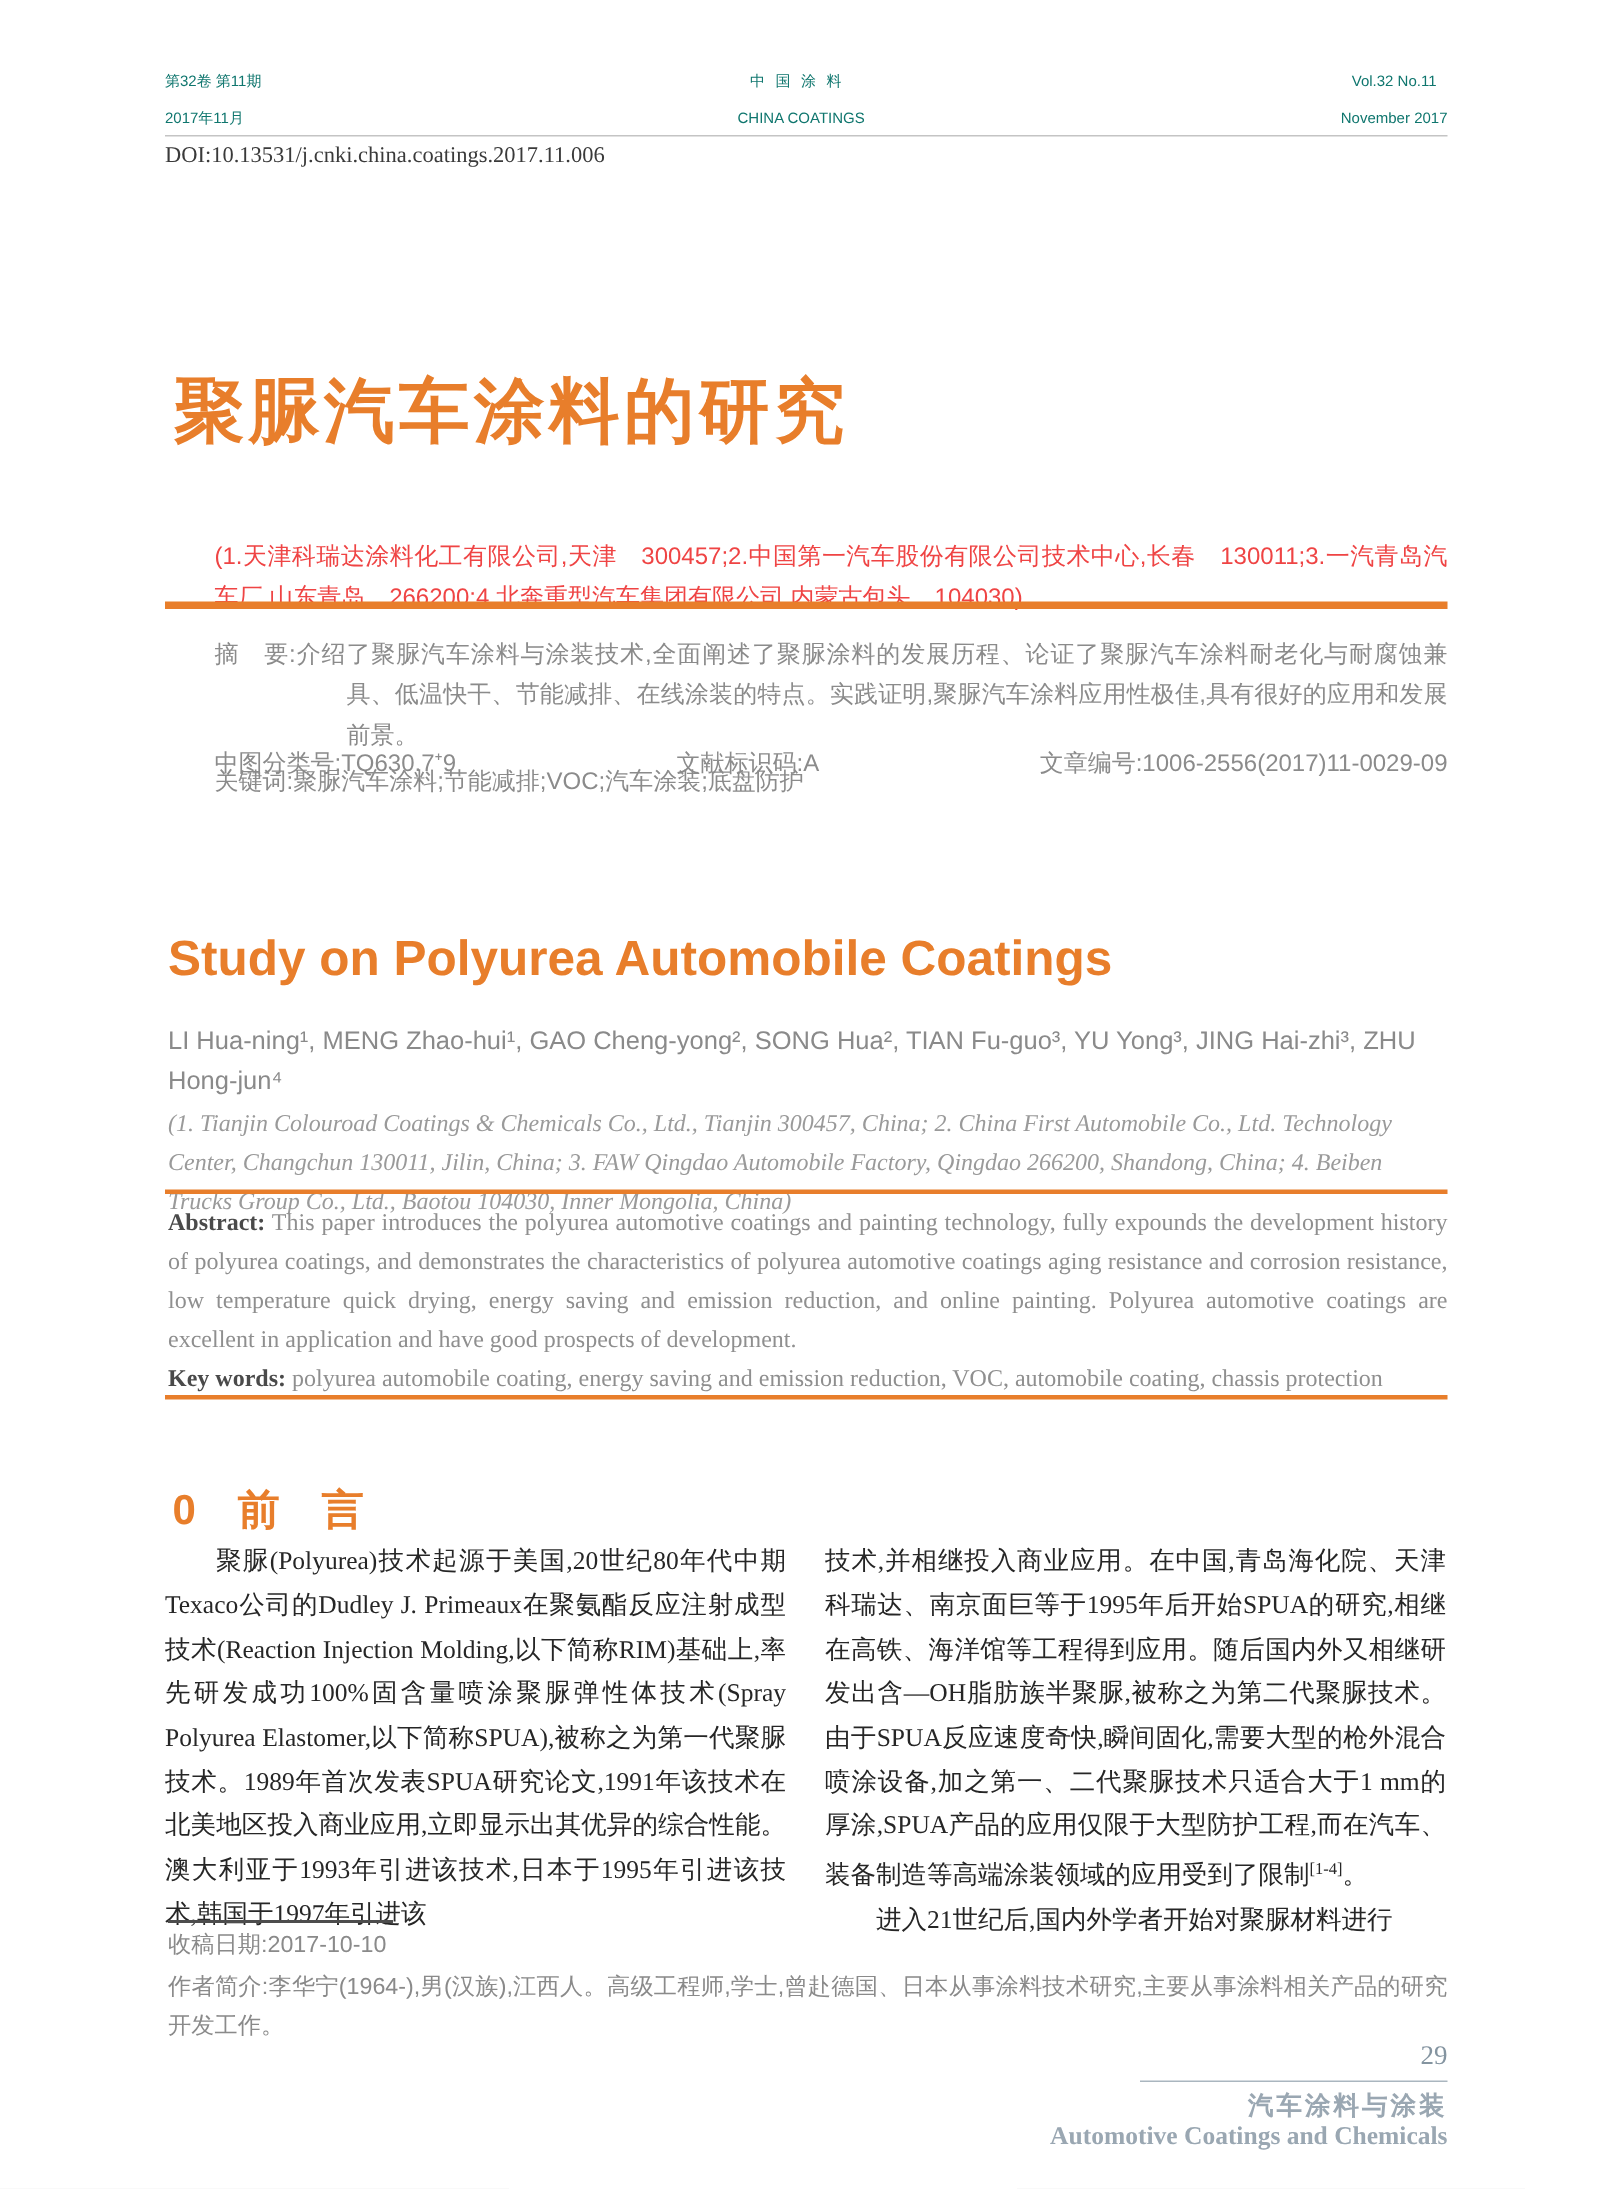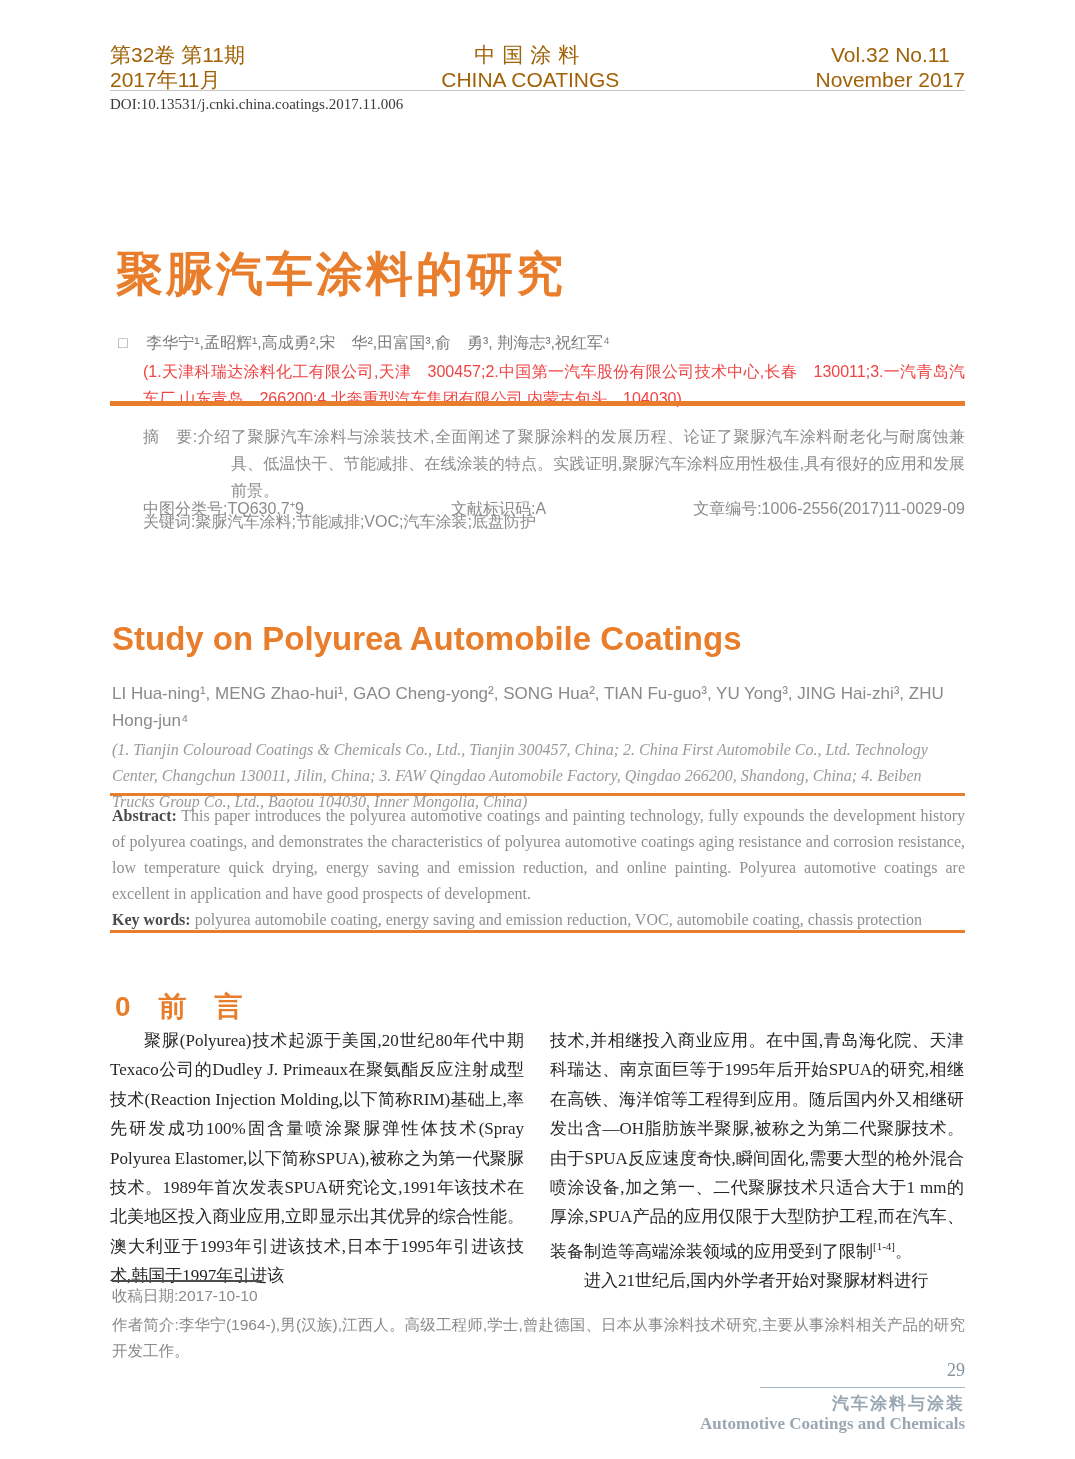--- a/index.html
+++ b/index.html
@@ -9,21 +9,21 @@
     width:1075px; height:1459px;
     margin:0 auto;
     background:#ffffff;
     font-family:"Liberation Sans", sans-serif;
     overflow:hidden;
   }
   .abs { position:absolute; }
 
   
   .jheader { left:110px; top:42px; width:855px; display:flex; justify-content:space-between;
-             color:#a16207; font-size:21px; line-height:25px; }
+             color:#0f766e; font-size:10px; line-height:25px; }
   .jheader .c { text-align:center; }
   .jheader .r { text-align:center; }
   .jheader .cn-big { letter-spacing:7px; }
   .header-rule { left:110px; top:90px; width:855px; border-top:1.5px solid #c4c4c4; }
   .doi { left:110px; top:96px; font-family:"Liberation Serif", serif; font-size:15px; color:#3a3a3a;text-align:center; }
 
   
   .title-cn { left:116px; top:243px; font-size:47px; font-weight:700; color:#e87e2b; letter-spacing:3px; }
   .authors-cn { left:118px; top:333px; width:847px; font-size:16px; color:#7d7d7d; }
   .authors-cn .marker { margin-right:14px; color:#9a9a9a; }
@@ -83,24 +83,20 @@
     </div>
     <div class="r">
       <div>Vol.32  No.11</div>
       <div>November 2017</div>
     </div>
   </div>
   <div class="abs header-rule"></div>
   <div class="abs doi">DOI:10.13531/j.cnki.china.coatings.2017.11.006</div>
 
   <h1 class="abs title-cn">聚脲汽车涂料的研究</h1>
-  <div class="abs authors-cn">
-    <span class="marker">□</span>
-    <span>李华宁¹,孟昭辉¹,高成勇²,宋　华²,田富国³,俞　勇³, 荆海志³,祝红军⁴</span>
-  </div>
   <div class="abs affils-cn">(1.天津科瑞达涂料化工有限公司,天津　300457;2.中国第一汽车股份有限公司技术中心,长春　130011;3.一汽青岛汽车厂,山东青岛　266200;4.北奔重型汽车集团有限公司,内蒙古包头　104030)</div>
   <div class="abs rule-thick"></div>
 
   <div class="abs abstract-cn">
     <p class="hang"><span>摘　要:</span><span>介绍了聚脲汽车涂料与涂装技术,全面阐述了聚脲涂料的发展历程、论证了聚脲汽车涂料耐老化与耐腐蚀兼具、低温快干、节能减排、在线涂装的特点。实践证明,聚脲汽车涂料应用性极佳,具有很好的应用和发展前景。</span></p>
     <p class="kw"><span>关键词:</span><span>聚脲汽车涂料;节能减排;VOC;汽车涂装;底盘防护</span></p>
   </div>
   <div class="abs clc-row">
     <span><span>中图分类号:</span><span>TQ630.7⁺9</span></span>
     <span><span>文献标识码:</span><span>A</span></span>

